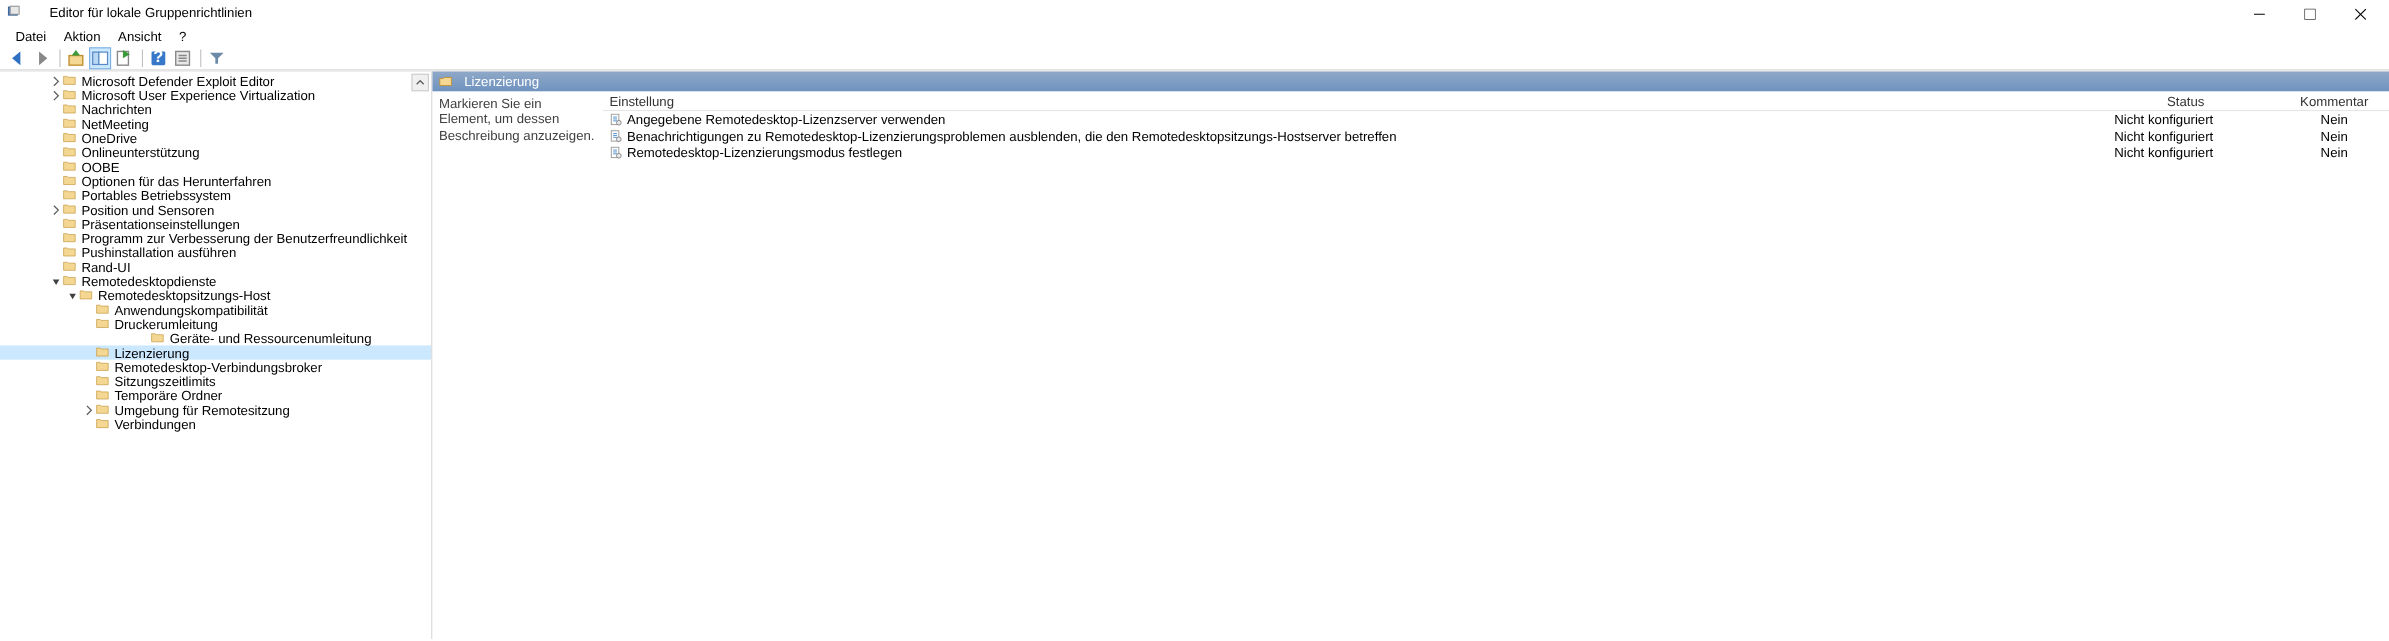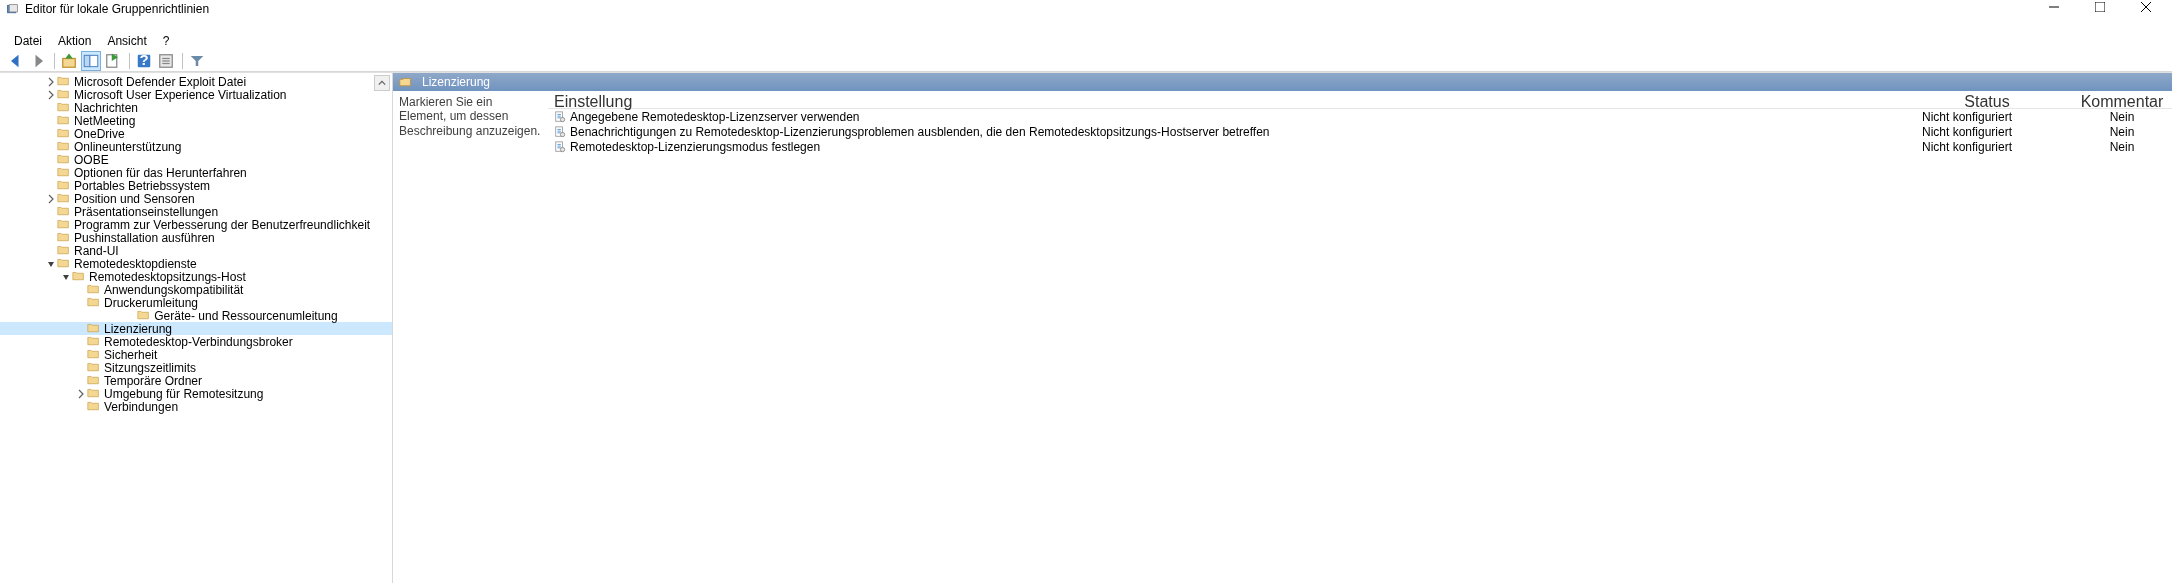--- a/index.html
+++ b/index.html
@@ -1,19 +1,19 @@
 <!DOCTYPE html>
 <html><head>
   <meta charset="utf-8">
   <style>
     * { box-sizing: border-box; margin: 0; padding: 0; font-family: "Segoe UI", Tahoma, sans-serif; font-size: 12px; }
     body { background: #fff; color: #000; overflow: hidden; }
 
     
-    .title-bar { display: flex; align-items: flex-end; height: 24px; padding: 16px 6px; }
+    .title-bar { display: flex; align-items: flex-start; height: 24px; padding: 4px 6px; gap: 20px; }
     .title-bar-icon { width: 13px; height: 13px; margin-right: 6px; display:flex; align-items:center; justify-content:center;}
     .title-text { flex: 1; font-size: 12px; color:#000;}
     .win-btns { display: flex; align-items: center; gap: 22px; padding-right:8px;}
     .win-btn { width: 24px; height: 18px; display:flex; align-items:center; justify-content:center; cursor:pointer;}
     .win-btn svg { width: 10px; height: 10px; }
 
     
     .menu-bar { display: flex; align-items: center; height: 18px; padding: 0 6px; }
     .menu-item { padding: 1px 8px; cursor:pointer;}
 
@@ -32,21 +32,21 @@
     .folder-icon { width:13px; height:13px; margin-right:4px; display:flex; align-items:center; justify-content:center;}
     .tree-label {font-size:12px;}
 
     
     .right-pane { flex:1; display:flex; flex-direction:column;}
     .header-bar { background:linear-gradient(#8fa8c8,#6f93bf); color:#fff; display:flex; align-items:center; height:18px; padding:0 6px; gap:6px;}
     .right-body { flex:1; display:flex;}
     .desc-pane { width:155px; padding:4px 6px; color:#404040; font-size:12px; line-height:1.2;}
     .list-pane { flex:1;}
     .col-headers { display:flex; border-bottom:1px solid #e5e5e5; height:18px;}
-    .col { padding:2px 6px; font-size:16px; color:#333;}
+    .col { padding:2px 6px; font-size:12px; color:#333;}
     .col-setting { flex:1; }
     .col-status { width:170px; text-align:center;}
     .col-comment { width:100px; text-align:center;}
     .list-rows {}
     .list-row { display:flex; align-items:center; height:15px; cursor:pointer;}
     .cell { padding:0 6px; font-size:12px; }
     .cell-setting { flex:1; display:flex; align-items:center; gap:4px;}
     .cell-status { width:170px; text-align:left; padding-left:20px;}
     .cell-comment { width:100px; text-align:center;}
     .policy-icon { width:12px; height:12px; display:flex; align-items:center; justify-content:center;}
@@ -157,21 +157,21 @@
           <span class="expander">
             <svg viewBox="0 0 10 10" width="10" height="10">
               <path d="M3 1 L7 5 L3 9" fill="none" stroke="#606060" stroke-width="1.2"></path>
             </svg>
           </span>
           <span class="folder-icon">
             <svg viewBox="0 0 16 16" width="13" height="13">
               <path d="M1 5 L1 12 L14 12 L14 4 L6 4 L5 3 L1 3 Z" fill="#f4d793" stroke="#c09030" stroke-width="0.7"></path>
             </svg>
           </span>
-          <span class="tree-label">Microsoft Defender Exploit Datei</span>
+          <span class="tree-label">Microsoft Defender Exploit Editor</span>
         </div>
         <div class="tree-row" style="padding-left: 45px;">
           <span class="expander">
             <svg viewBox="0 0 10 10" width="10" height="10">
               <path d="M3 1 L7 5 L3 9" fill="none" stroke="#606060" stroke-width="1.2"></path>
             </svg>
           </span>
           <span class="folder-icon">
             <svg viewBox="0 0 16 16" width="13" height="13">
               <path d="M1 5 L1 12 L14 12 L14 4 L6 4 L5 3 L1 3 Z" fill="#f4d793" stroke="#c09030" stroke-width="0.7"></path>
@@ -354,29 +354,20 @@
           <span class="tree-label">Lizenzierung</span>
         </div>
         <div class="tree-row" style="padding-left: 75px;">
           <span class="expander"></span>
           <span class="folder-icon">
             <svg viewBox="0 0 16 16" width="13" height="13">
               <path d="M1 5 L1 12 L14 12 L14 4 L6 4 L5 3 L1 3 Z" fill="#f4d793" stroke="#c09030" stroke-width="0.7"></path>
             </svg>
           </span>
           <span class="tree-label">Remotedesktop-Verbindungsbroker</span>
-        </div>
-        <div class="tree-row" style="padding-left: 75px;">
-          <span class="expander"></span>
-          <span class="folder-icon">
-            <svg viewBox="0 0 16 16" width="13" height="13">
-              <path d="M1 5 L1 12 L14 12 L14 4 L6 4 L5 3 L1 3 Z" fill="#f4d793" stroke="#c09030" stroke-width="0.7"></path>
-            </svg>
-          </span>
-          <span class="tree-label">Sicherheit</span>
         </div>
         <div class="tree-row" style="padding-left: 75px;">
           <span class="expander"></span>
           <span class="folder-icon">
             <svg viewBox="0 0 16 16" width="13" height="13">
               <path d="M1 5 L1 12 L14 12 L14 4 L6 4 L5 3 L1 3 Z" fill="#f4d793" stroke="#c09030" stroke-width="0.7"></path>
             </svg>
           </span>
           <span class="tree-label">Sitzungszeitlimits</span>
         </div>

